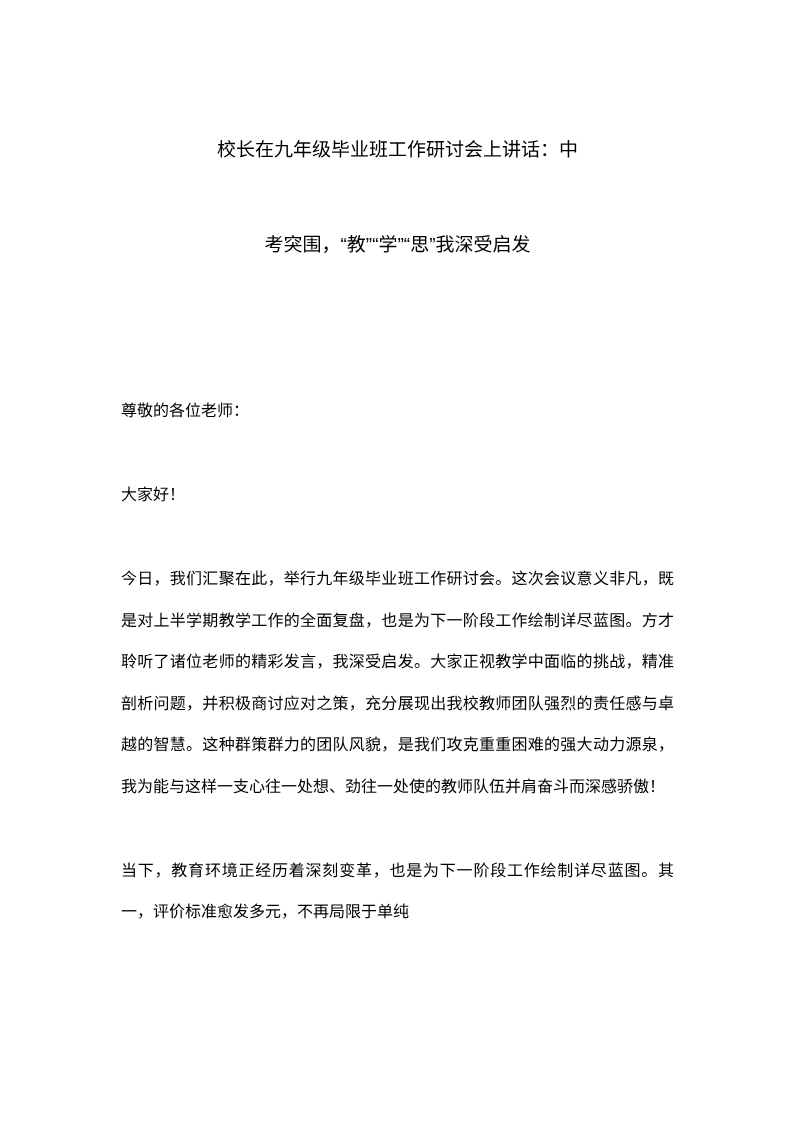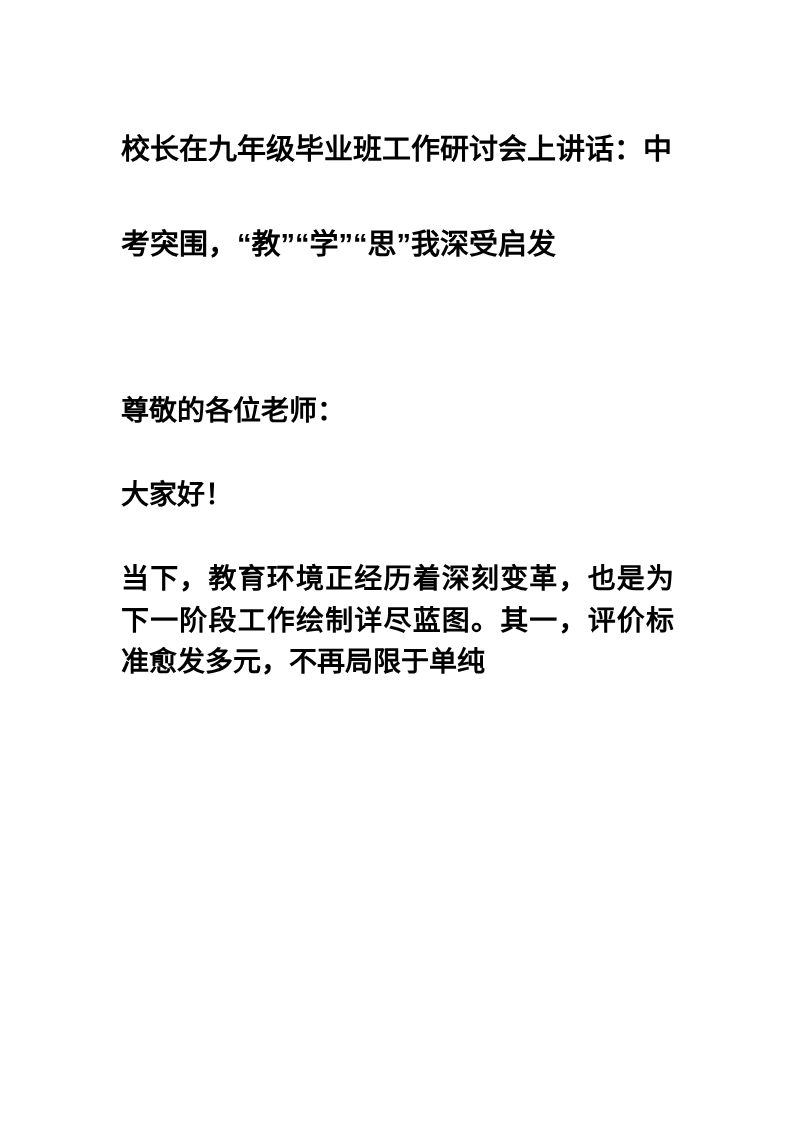--- a/index.html
+++ b/index.html
@@ -16,34 +16,34 @@
     background: #ffffff;
     color: #000000;
     overflow: hidden;
     font-family: "Liberation Sans", sans-serif;
   }
   .content {
     padding: 0 119px 0 121px; 
   }
   .doc-title {
     margin: 102px 0 0 0;
-    font-size: 29px;
+    font-size: 19px;
     line-height: 95px;
-    font-weight: 700;
-    text-align: left;
+    font-weight: 400;
+    text-align: center;
     letter-spacing: 0;
   }
   .doc-title .title-line {
     display: block;
     white-space: nowrap;
   }
   .para {
-    font-size: 28px;
+    font-size: 16px;
     line-height: 41.5px;
-    font-weight: 700;
+    font-weight: 400;
     text-align: justify;
     text-justify: inter-ideograph;
     word-break: normal;
     overflow-wrap: normal;
     margin: 0 0 42.5px 0;
   }
   .para.first {
     margin-top: 98px;
   }
   .para.last {
@@ -58,17 +58,18 @@
 
     <h1 class="doc-title">
       <span class="title-line">校长在九年级毕业班工作研讨会上讲话：中</span>
       <span class="title-line">考突围，“教”“学”“思”我深受启发</span>
     </h1>
 
     <p class="para first">尊敬的各位老师：</p>
 
     <p class="para">大家好！</p>
 
+    <p class="para">今日，我们汇聚在此，举行九年级毕业班工作研讨会。这次会议意义非凡，既是对上半学期教学工作的全面复盘，也是为下一阶段工作绘制详尽蓝图。方才聆听了诸位老师的精彩发言，我深受启发。大家正视教学中面临的挑战，精准剖析问题，并积极商讨应对之策，充分展现出我校教师团队强烈的责任感与卓越的智慧。这种群策群力的团队风貌，是我们攻克重重困难的强大动力源泉，我为能与这样一支心往一处想、劲往一处使的教师队伍并肩奋斗而深感骄傲！</p>
 
     <p class="para last">当下，教育环境正经历着深刻变革，也是为下一阶段工作绘制详尽蓝图。其一，评价标准愈发多元，不再局限于单纯</p>
 
   </div>
 </div>
 
 </body></html>

